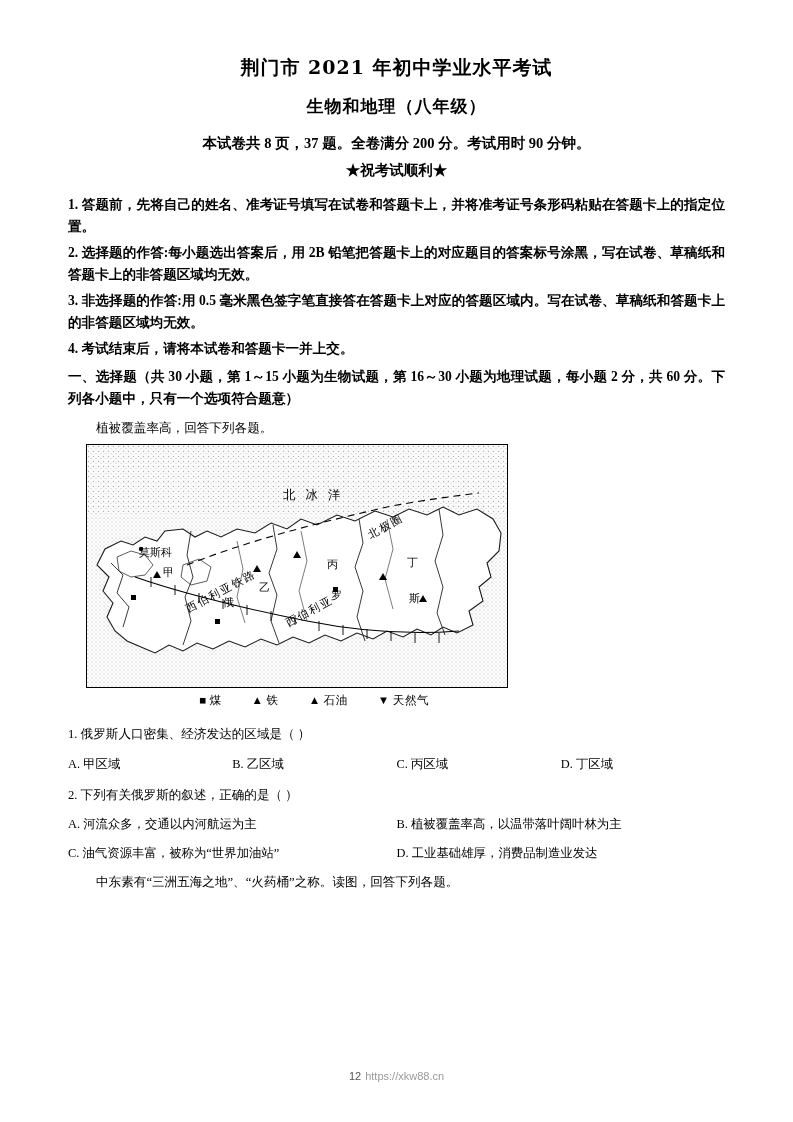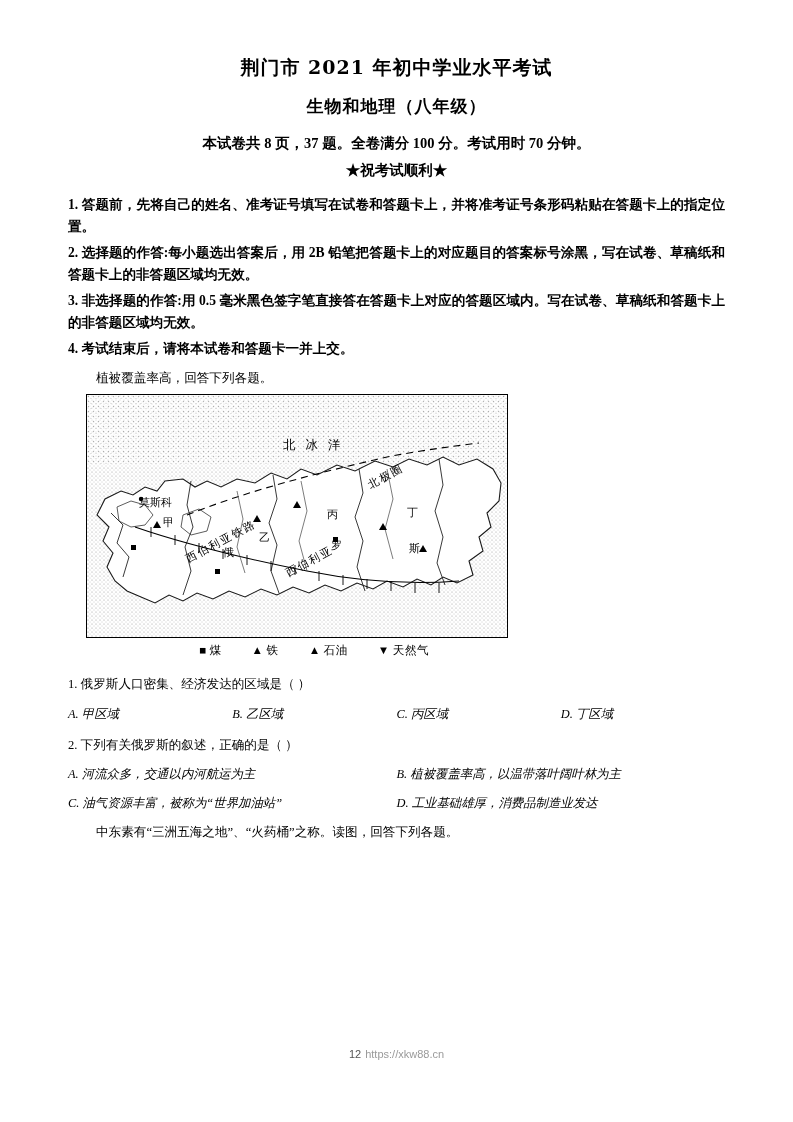--- a/index.html
+++ b/index.html
@@ -87,21 +87,21 @@
   }
   .options-row {
     display: flex;
     font-size: 12.4px;
     margin: 9px 0 0 0;
     line-height: 1.6;
   }
   .options-row.four > div { width: 25%; }
   .options-row.two > div { width: 50%; }
   .options-row.two > div:first-child { padding-left: 0; }
-  .opt { padding-right: 5px; font-style: italic; }
+  .opt { padding-right: 5px; }
   .fig-wrap {
     margin: 4px 0 16px 18px;
   }
   .map-box {
     position: relative;
     width: 420px;
     height: 242px;
     border: 1.2px solid #000;
     background: #ffffff;
     overflow: hidden;
@@ -113,21 +113,21 @@
     justify-content: center;
     gap: 30px;
     font-size: 11.6px;
     padding-top: 5px;
     letter-spacing: 0.5px;
   }
   .legend span.sym { margin-right: 3px; }
   .footer {
     position: absolute;
     left: 0;
-    top: 1048px;
+    top: 1070px;
     width: 793px;
     text-align: center;
     font-size: 11px;
     color: #9a9a9a;
     font-family: "Liberation Sans", sans-serif;
   }
   .footer .pg { color: #555; margin-right: 4px; }
   
   .map-label {
     position: absolute;
@@ -144,28 +144,29 @@
   }
 </style>
 </head>
 <body>
 
 <div class="page">
   <div class="content">
 
     <h1 class="title-main">荆门市 2021 年初中学业水平考试</h1>
     <h2 class="title-sub">生物和地理（八年级）</h2>
-    <p class="exam-meta">本试卷共 8 页，37 题。全卷满分 100 分。考试用时 70 分钟。</p>
+    <p class="exam-meta">本试卷共 8 页，37 题。全卷满分 200 分。考试用时 90 分钟。</p>
     <p class="wish">★祝考试顺利★</p>
 
     <p class="notice-item">1. 答题前，先将自己的姓名、准考证号填写在试卷和答题卡上，并将准考证号条形码粘贴在答题卡上的指定位置。</p>
     <p class="notice-item">2. 选择题的作答:每小题选出答案后，用 2B 铅笔把答题卡上的对应题目的答案标号涂黑，写在试卷、草稿纸和答题卡上的非答题区域均无效。</p>
     <p class="notice-item">3. 非选择题的作答:用 0.5 毫米黑色签字笔直接答在答题卡上对应的答题区域内。写在试卷、草稿纸和答题卡上的非答题区域均无效。</p>
     <p class="notice-item">4. 考试结束后，请将本试卷和答题卡一并上交。</p>
 
+    <p class="section-head">一、选择题（共 30 小题，第 1～15 小题为生物试题，第 16～30 小题为地理试题，每小题 2 分，共 60 分。下列各小题中，只有一个选项符合题意）</p>
 
     <p class="lead-in">植被覆盖率高，回答下列各题。</p>
 
     <div class="fig-wrap">
       <div class="map-box">
         <svg width="420" height="242" viewBox="0 0 420 242">
           <defs>
             <pattern id="stipple" width="4" height="4" patternUnits="userSpaceOnUse">
               <rect width="4" height="4" fill="#ffffff"></rect>
               <circle cx="1" cy="1" r="0.5" fill="#8a8a8a"></circle>

